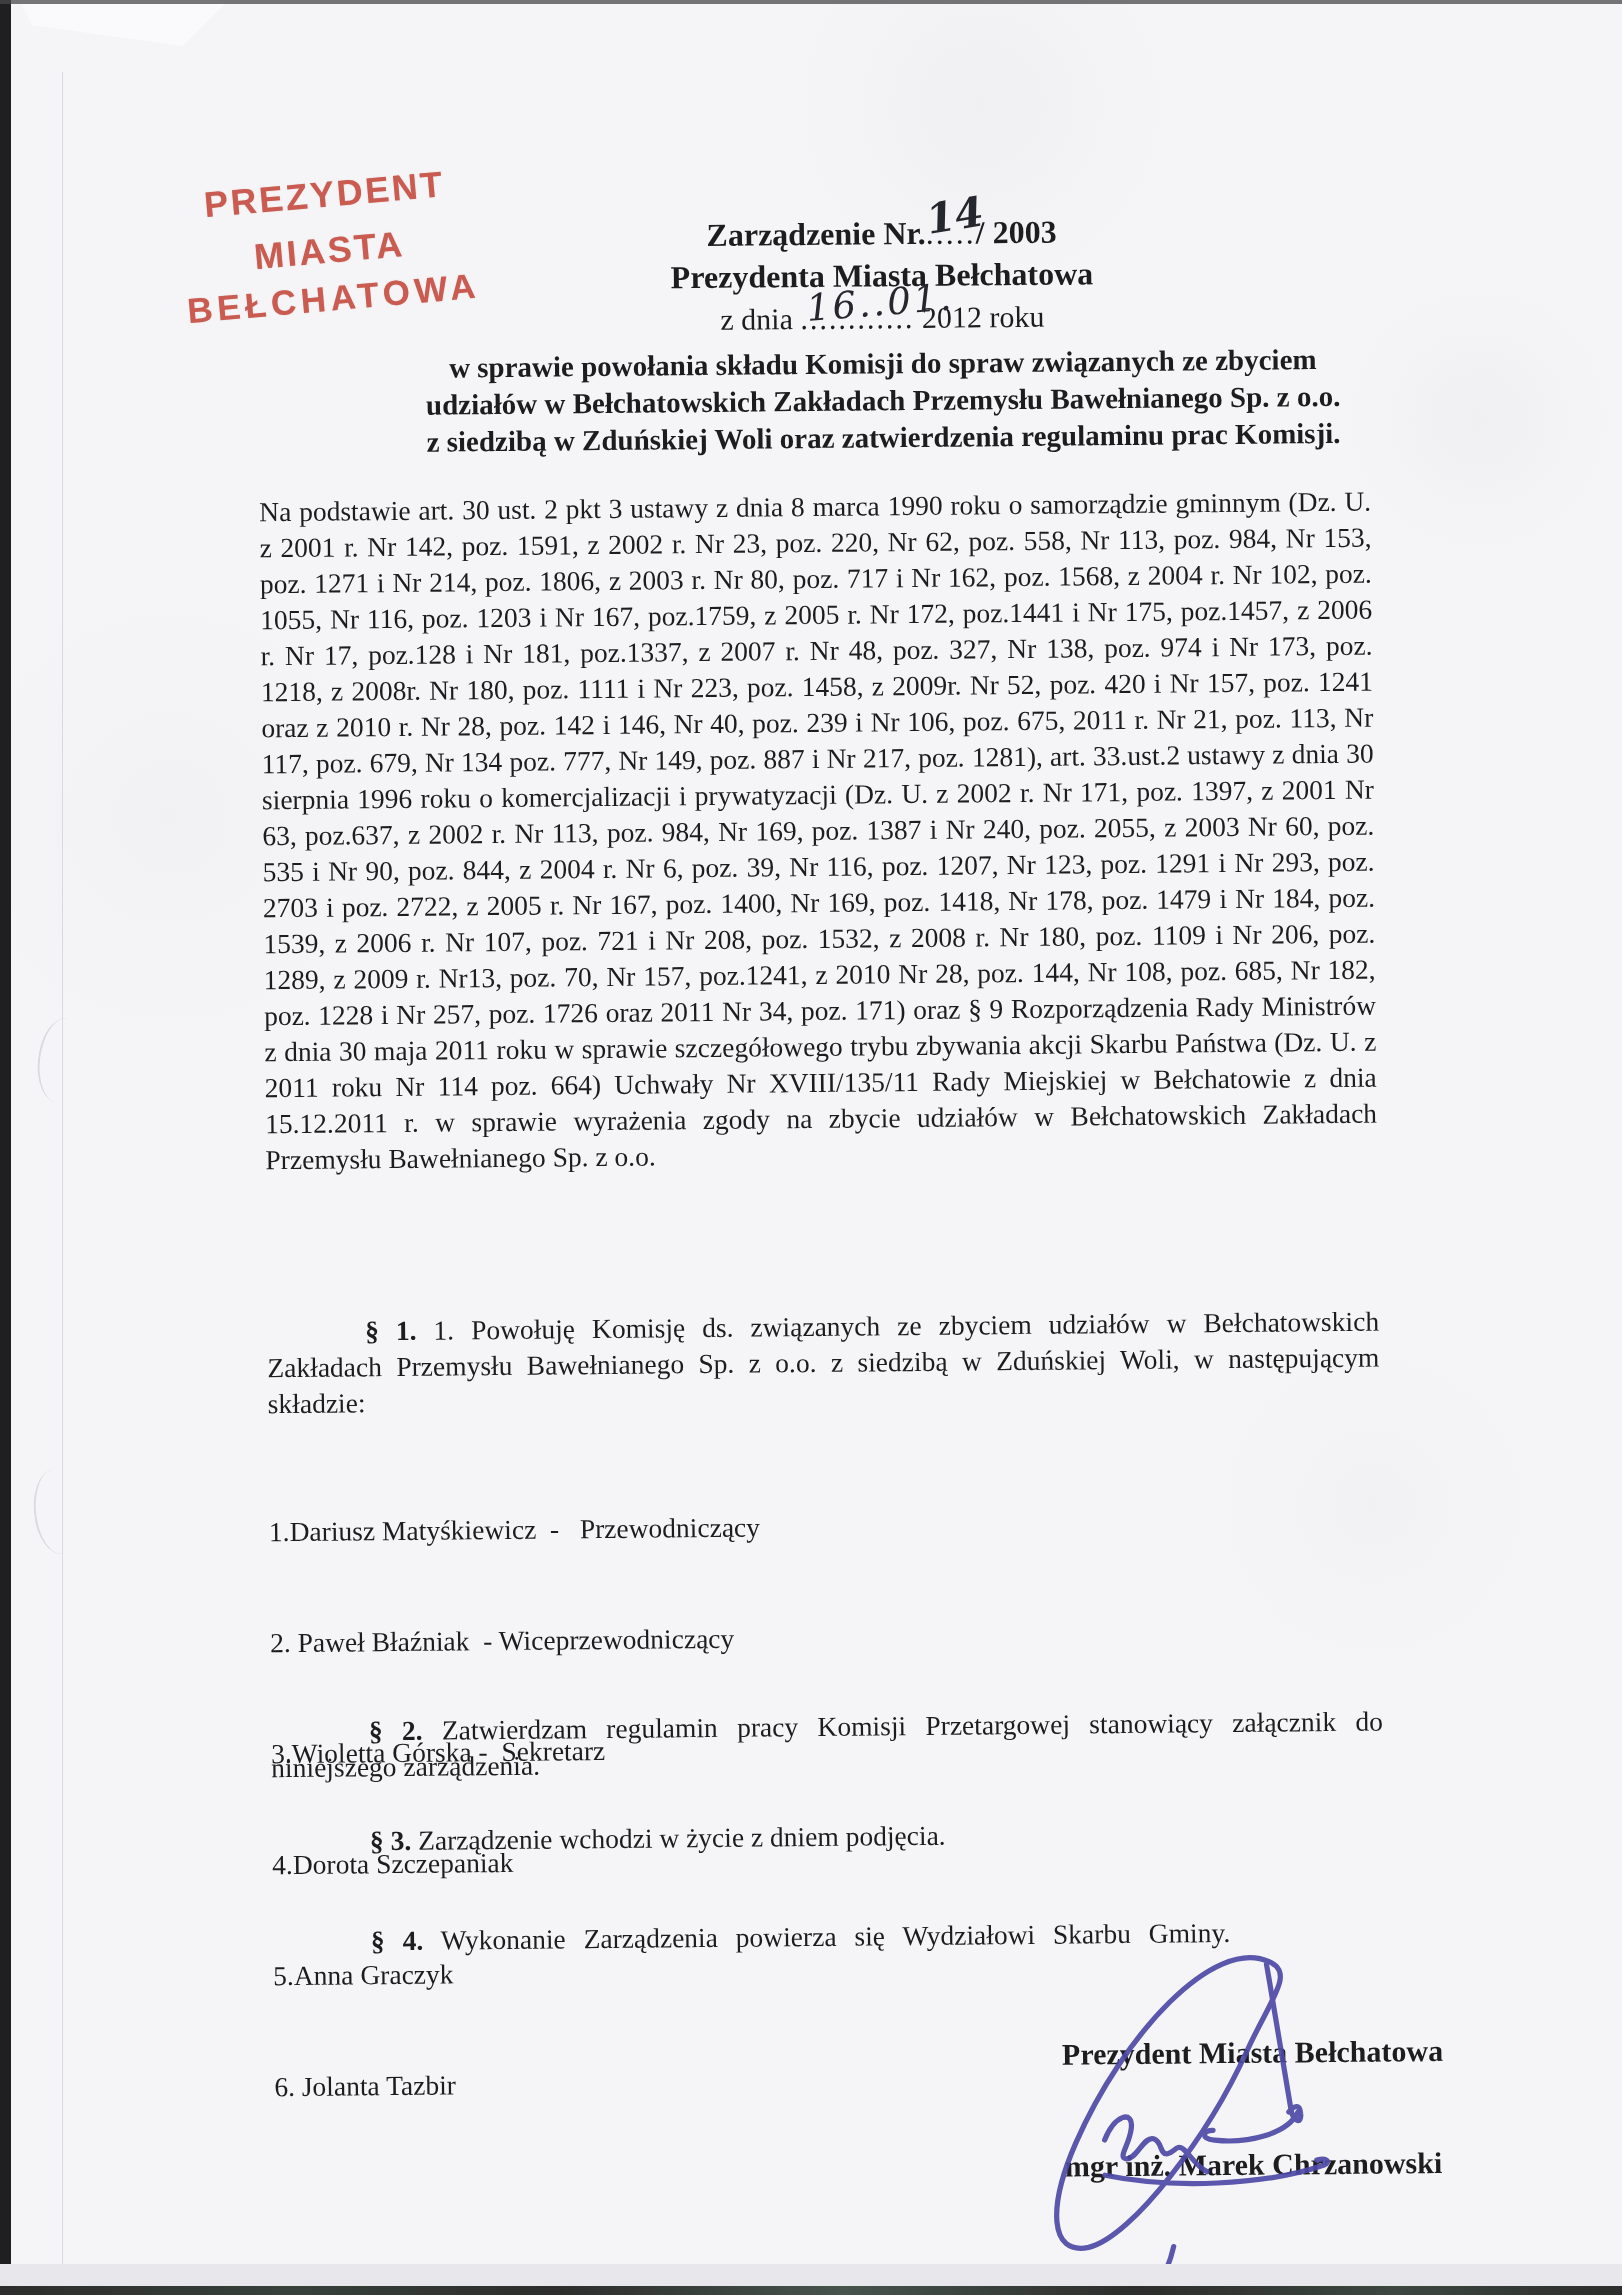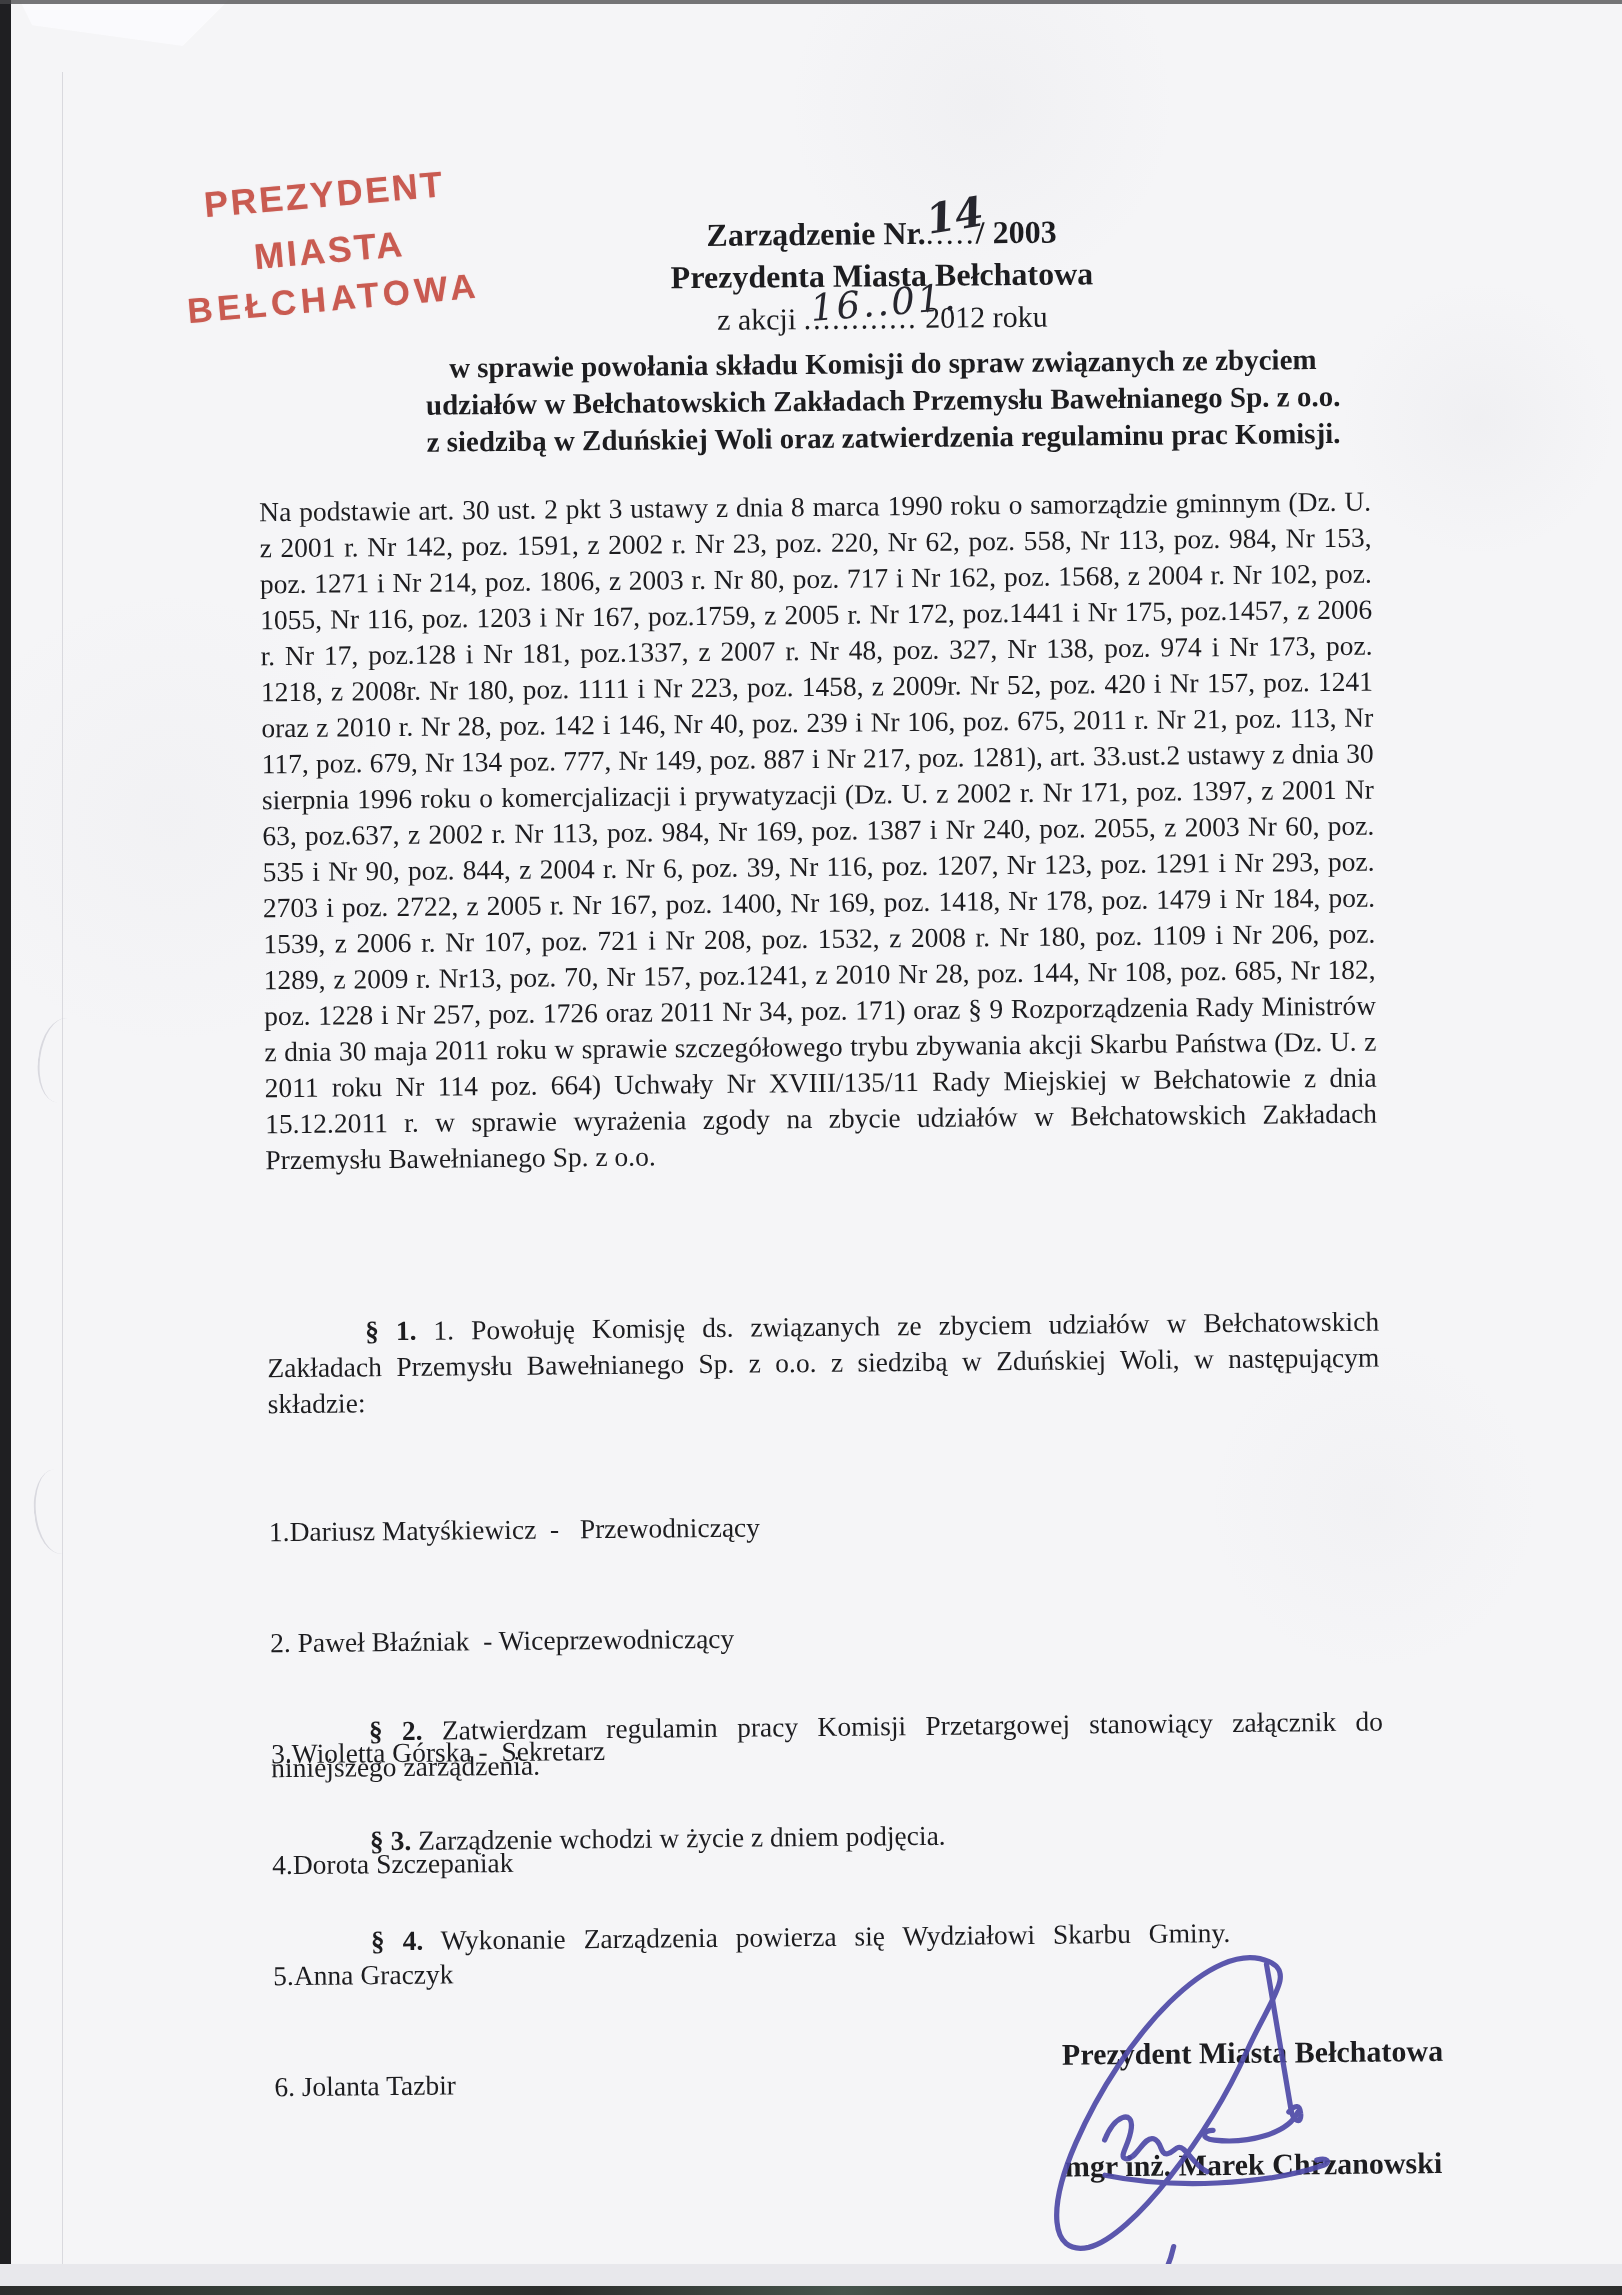--- a/index.html
+++ b/index.html
@@ -80,21 +80,21 @@
   <div class="abs scan">
 
     <div class="abs stamp">
       <div class="l1">PREZYDENT MIASTA</div>
       <div class="l2">BEŁCHATOWA</div>
     </div>
 
     <div class="abs title">
       <div class="t1"><span>Zarządzenie Nr.</span><span class="hand-wrap"><span class="dots">.....</span><span class="hand hand-nr">14</span></span><span>/ 2003</span></div>
       <div class="t2">Prezydenta Miasta Bełchatowa</div>
-      <div class="t3"><span>z akcji</span> <span class="hand-wrap"><span class="dots">............</span><span class="hand hand-date">16..01.</span></span> <span>2012 roku</span></div>
+      <div class="t3"><span>z dnia</span> <span class="hand-wrap"><span class="dots">............</span><span class="hand hand-date">16..01.</span></span> <span>2012 roku</span></div>
     </div>
 
     <div class="abs subject">
       <div>w sprawie powołania składu Komisji do spraw związanych ze zbyciem</div>
       <div>udziałów w Bełchatowskich Zakładach Przemysłu Bawełnianego Sp. z o.o.</div>
       <div>z siedzibą w Zduńskiej Woli oraz zatwierdzenia regulaminu prac Komisji.</div>
     </div>
 
     <div class="abs body-col legal justify">Na podstawie art. 30 ust. 2 pkt 3 ustawy z dnia 8 marca 1990 roku o samorządzie gminnym (Dz. U. z 2001 r. Nr 142, poz. 1591, z 2002 r. Nr 23, poz. 220, Nr 62, poz. 558, Nr 113, poz. 984, Nr 153, poz. 1271 i Nr 214, poz. 1806, z 2003 r. Nr 80, poz. 717 i Nr 162, poz. 1568, z 2004 r. Nr 102, poz. 1055, Nr 116, poz. 1203 i Nr 167, poz.1759, z 2005 r. Nr 172, poz.1441 i Nr 175, poz.1457, z 2006 r. Nr 17, poz.128 i Nr 181, poz.1337, z 2007 r. Nr 48, poz. 327, Nr 138, poz. 974 i Nr 173, poz. 1218, z 2008r. Nr 180, poz. 1111 i Nr 223, poz. 1458, z 2009r. Nr 52, poz. 420 i Nr 157, poz. 1241 oraz z 2010 r. Nr 28, poz. 142 i 146, Nr 40, poz. 239 i Nr 106, poz. 675, 2011 r. Nr 21, poz. 113, Nr 117, poz. 679, Nr 134 poz. 777, Nr 149, poz. 887 i Nr 217, poz. 1281), art. 33.ust.2 ustawy z dnia 30 sierpnia 1996 roku o komercjalizacji i prywatyzacji (Dz. U. z 2002 r. Nr 171, poz. 1397, z 2001 Nr 63, poz.637, z 2002 r. Nr 113, poz. 984, Nr 169, poz. 1387 i Nr 240, poz. 2055, z 2003 Nr 60, poz. 535 i Nr 90, poz. 844, z 2004 r. Nr 6, poz. 39, Nr 116, poz. 1207, Nr 123, poz. 1291 i Nr 293, poz. 2703 i poz. 2722, z 2005 r. Nr 167, poz. 1400, Nr 169, poz. 1418, Nr 178, poz. 1479 i Nr 184, poz. 1539, z 2006 r. Nr 107, poz. 721 i Nr 208, poz. 1532, z 2008 r. Nr 180, poz. 1109 i Nr 206, poz. 1289, z 2009 r. Nr13, poz. 70, Nr 157, poz.1241, z 2010 Nr 28, poz. 144, Nr 108, poz. 685, Nr 182, poz. 1228 i Nr 257, poz. 1726 oraz 2011 Nr 34, poz. 171) oraz § 9 Rozporządzenia Rady Ministrów z dnia 30 maja 2011 roku w sprawie szczegółowego trybu zbywania akcji Skarbu Państwa (Dz. U. z 2011 roku Nr 114 poz. 664) Uchwały Nr XVIII/135/11 Rady Miejskiej w Bełchatowie z dnia 15.12.2011 r. w sprawie wyrażenia zgody na zbycie udziałów w Bełchatowskich Zakładach Przemysłu Bawełnianego Sp. z o.o.</div>
 

